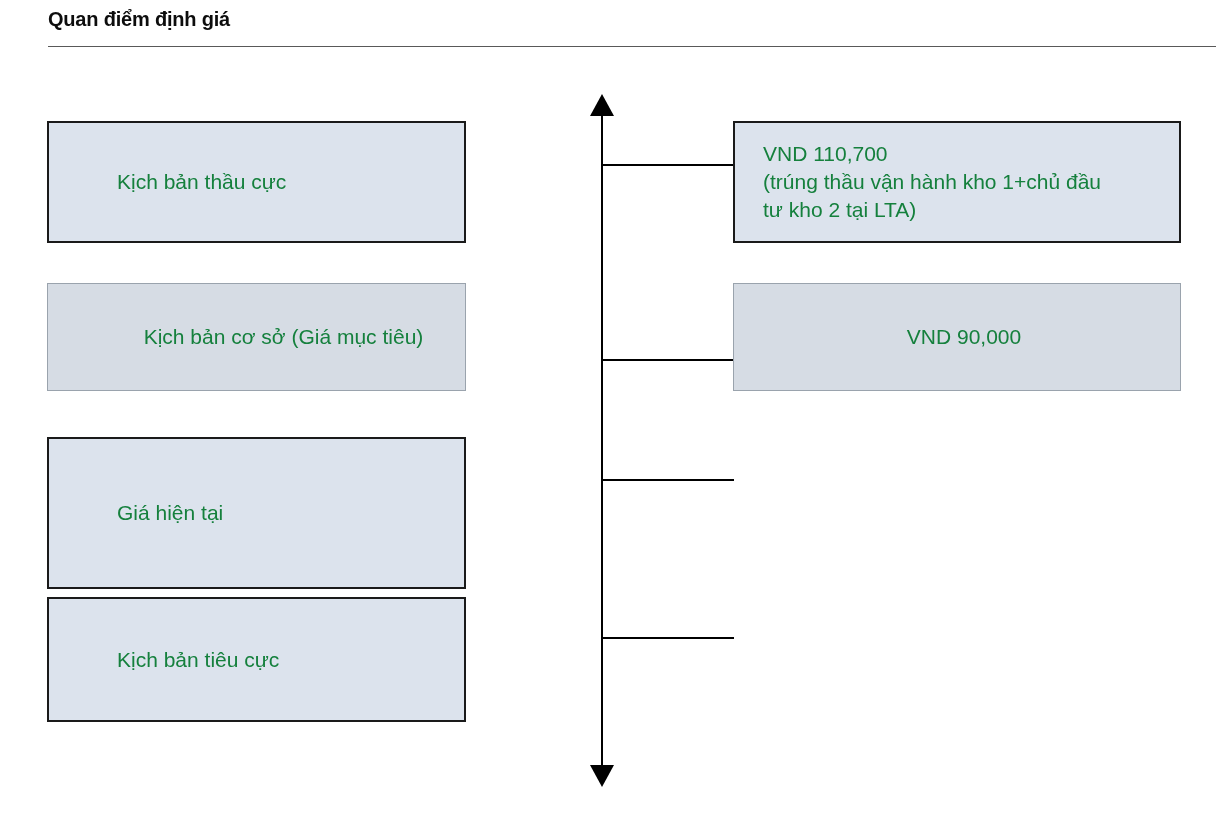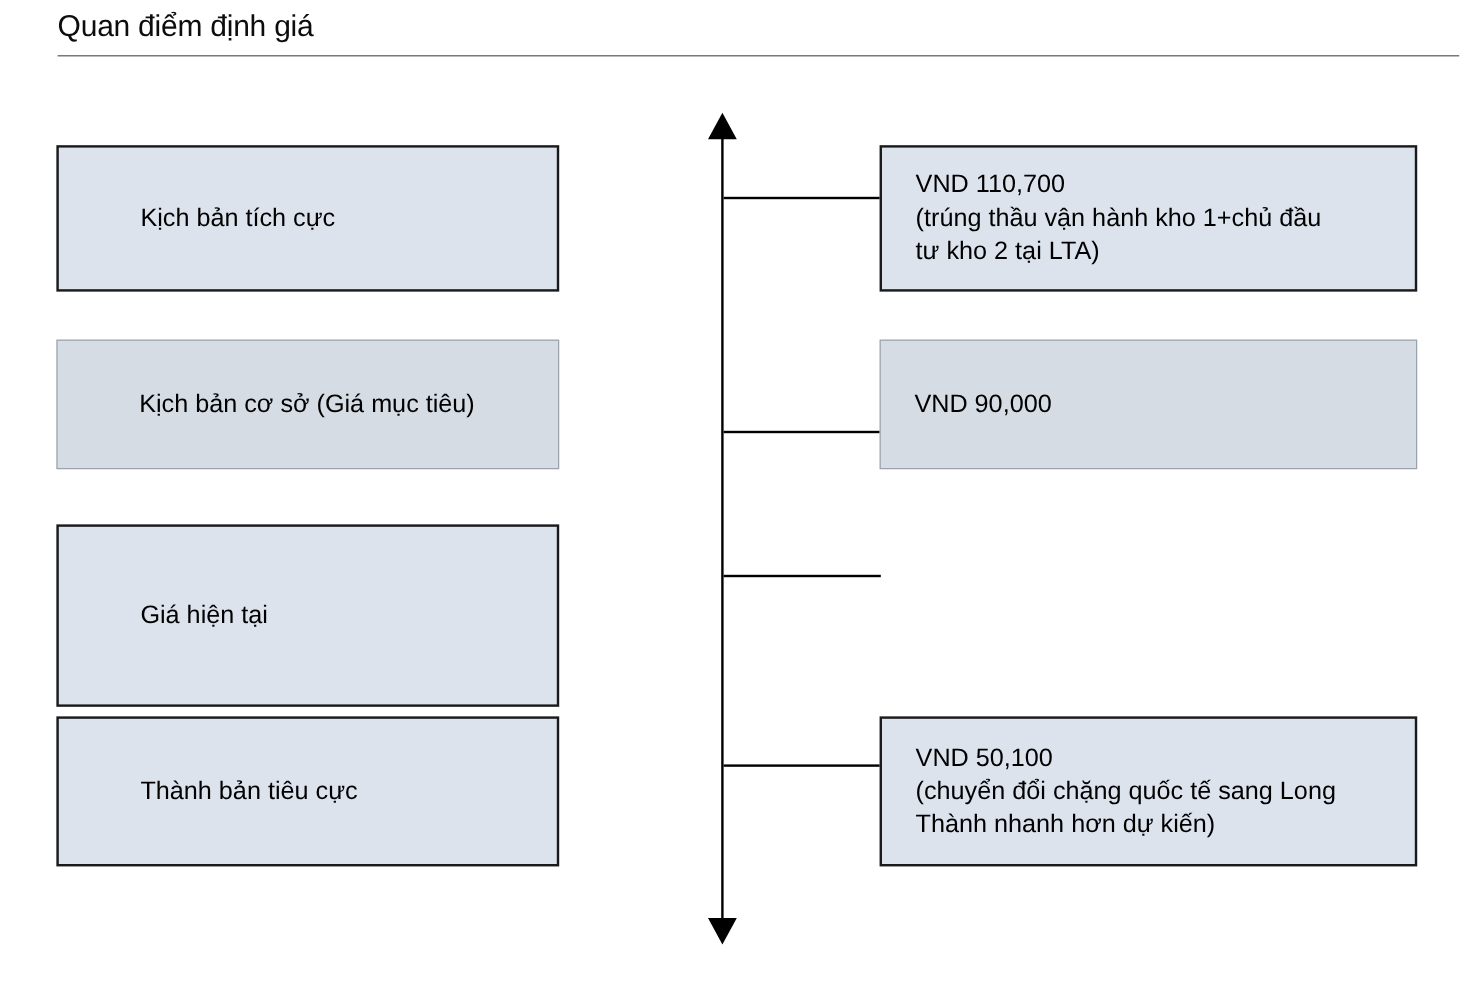--- a/index.html
+++ b/index.html
@@ -14,22 +14,22 @@
     font-family: "Liberation Sans", sans-serif;
     color: #111111;
     overflow: hidden;
   }
 
   
   #page-title {
     position: absolute;
     left: 48px;
     top: 8px;
-    font-size: 25px;
-    font-weight: normal;
+    font-size: 20px;
+    font-weight: bold;
     letter-spacing: -0.2px;
     color: #0d0d0d;
     white-space: nowrap;
   }
   #title-rule {
     position: absolute;
     left: 48px;
     top: 46px;
     width: 1168px;
     height: 1px;
@@ -55,35 +55,35 @@
     align-items: center;
     padding: 0 14px;
   }
   .box.soft {
     background: #d6dce4;
     border: 1px solid #9aa3ad;
   }
   .box-label {
     font-size: 21px;
     line-height: 1.33;
-    color: #000000;
+    color: #15803d;
     white-space: pre-line;
   }
 
   
   .left-box { left: 47px; width: 419px; }
   .left-box .box-label { padding-left: 54px; }
 
   
   .right-box { left: 733px; width: 448px; }
   .right-box .box-label { padding-left: 14px; }
 
   
   .row1 { top: 121px; height: 122px; }
-  .row2 { top: 283px; height: 108px; }
+  .row2 { top: 283px; height: 108px; justify-content: center; }
   .row3 { top: 437px; height: 152px; }
   .row4 { top: 597px; height: 125px; }
 
   
   .axis-line {
     position: absolute;
     left: 601px;
     top: 110px;
     width: 2px;
     height: 660px;
@@ -128,41 +128,36 @@
   <div class="axis-line"></div>
   <div class="arrow-head up"></div>
   <div class="arrow-head down"></div>
 
   <div class="connector conn1"></div>
   <div class="connector conn2"></div>
   <div class="connector conn3"></div>
   <div class="connector conn4"></div>
 
   <div class="box left-box row1">
-    <span class="box-label">Kịch bản tích cực</span>
+    <span class="box-label">Kịch bản thầu cực</span>
   </div>
   <div class="box right-box row1">
     <span class="box-label">VND 110,700
 (trúng thầu vận hành kho 1+chủ đầu
 tư kho 2 tại LTA)</span>
   </div>
 
   <div class="box left-box row2 soft">
     <span class="box-label">Kịch bản cơ sở (Giá mục tiêu)</span>
   </div>
   <div class="box right-box row2 soft">
     <span class="box-label">VND 90,000</span>
   </div>
 
   <div class="box left-box row3">
     <span class="box-label">Giá hiện tại</span>
   </div>
 
   <div class="box left-box row4">
-    <span class="box-label">Thành bản tiêu cực</span>
-  </div>
-  <div class="box right-box row4">
-    <span class="box-label">VND 50,100
-(chuyển đổi chặng quốc tế sang Long
-Thành nhanh hơn dự kiến)</span>
+    <span class="box-label">Kịch bản tiêu cực</span>
   </div>
 
 </div>
 
 </body></html>

